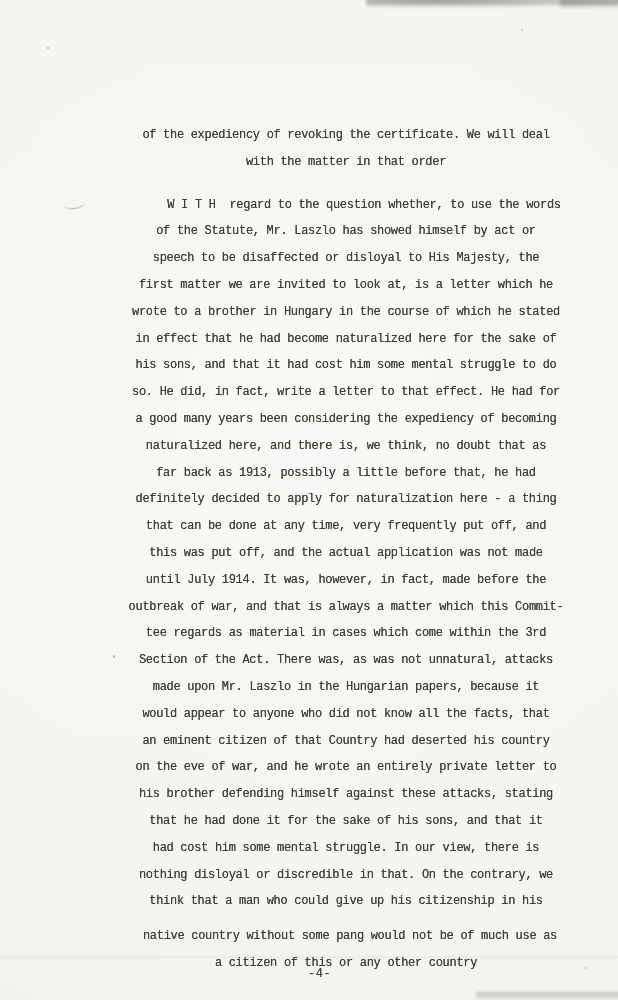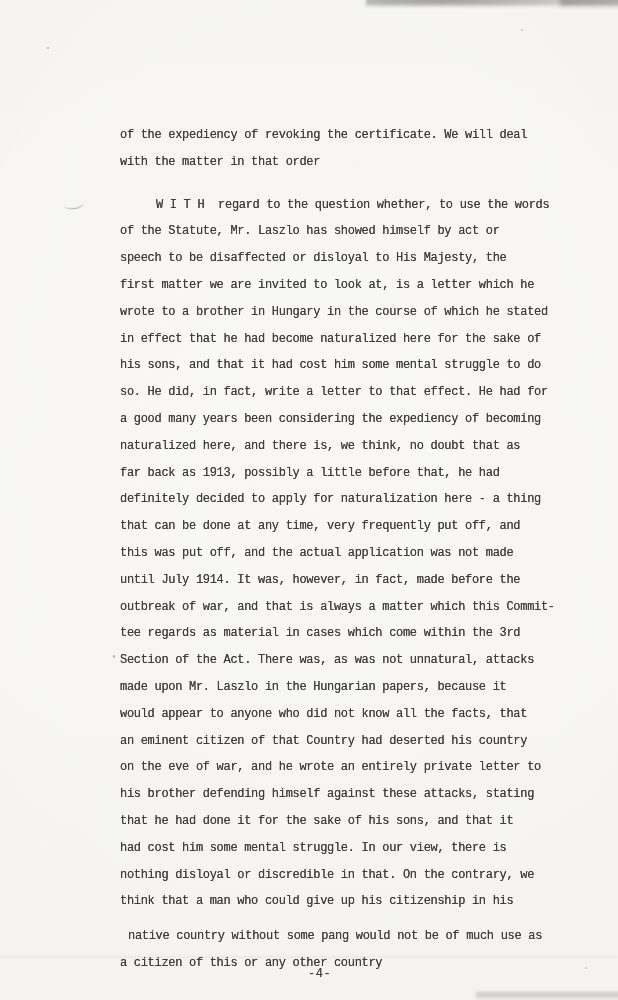--- a/index.html
+++ b/index.html
@@ -10,20 +10,21 @@
   .page {
     position: relative;
     width: 618px;
     height: 1000px;
     margin: 0 auto;
     background:
       radial-gradient(ellipse 140% 120% at 50% 45%, rgba(255,255,255,0.35), rgba(0,0,0,0) 70%),
       linear-gradient(180deg, #f4f3ef 0%, #f6f5f1 40%, #f3f2ee 100%);
     overflow: hidden;
     font-family: "Liberation Mono", "DejaVu Sans Mono", monospace;
+    text-align: center;
   }
   .text-block {
     position: absolute;
     left: 120px;
     top: 122px;
     width: 452px;
     font-size: 12px;
     line-height: 26.8px;
     letter-spacing: -0.3px;
     color: #403e3a;

